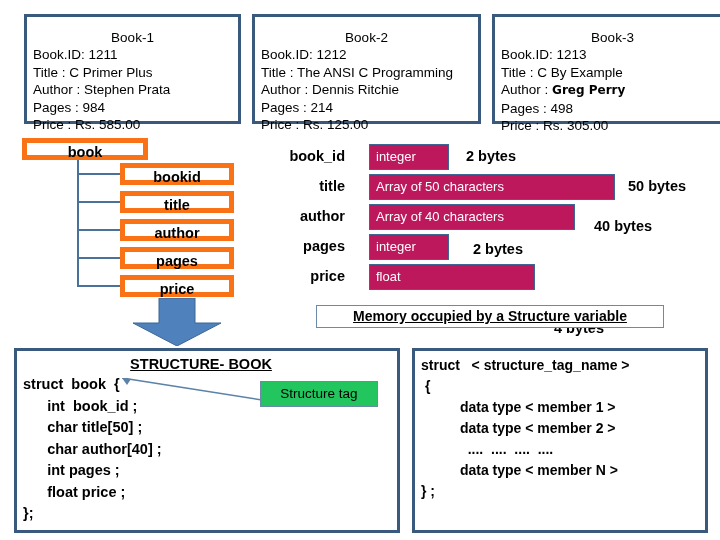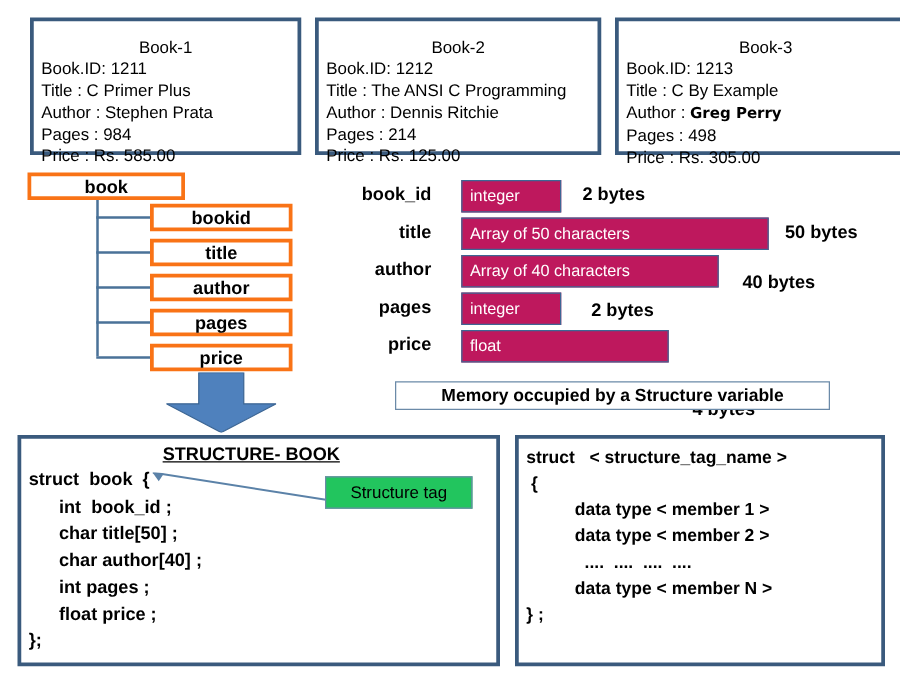--- a/index.html
+++ b/index.html
@@ -39,21 +39,21 @@
     color:#000;
   }
   .bookcard .author-alt{
     font-family:"DejaVu Sans", sans-serif;
     font-weight:bold;
     font-size:12px;
   }
 
   
   .treebox{
-    border:3px solid #f97316;
+    border:5px solid #f97316;
     background:#ffffff;
     text-align:center;
     font-weight:bold;
     font-size:14.5px;
     line-height:18px;
     color:#000;
     white-space:nowrap;
   }
   .connector{background:#4a7298;}
 
@@ -90,20 +90,21 @@
   }
   .memcaption{
     border:1px solid #6b8aa8;
     background:#ffffff;
     text-align:center;
     font-weight:bold;
     font-size:14px;
     line-height:20px;
     color:#000;
     white-space:nowrap;
+    text-decoration:underline;
   }
 
   
   .codebox{
     border:3px solid #3a5a7d;
     background:#ffffff;
   }
   .code-title{
     text-align:center;
     font-weight:bold;

